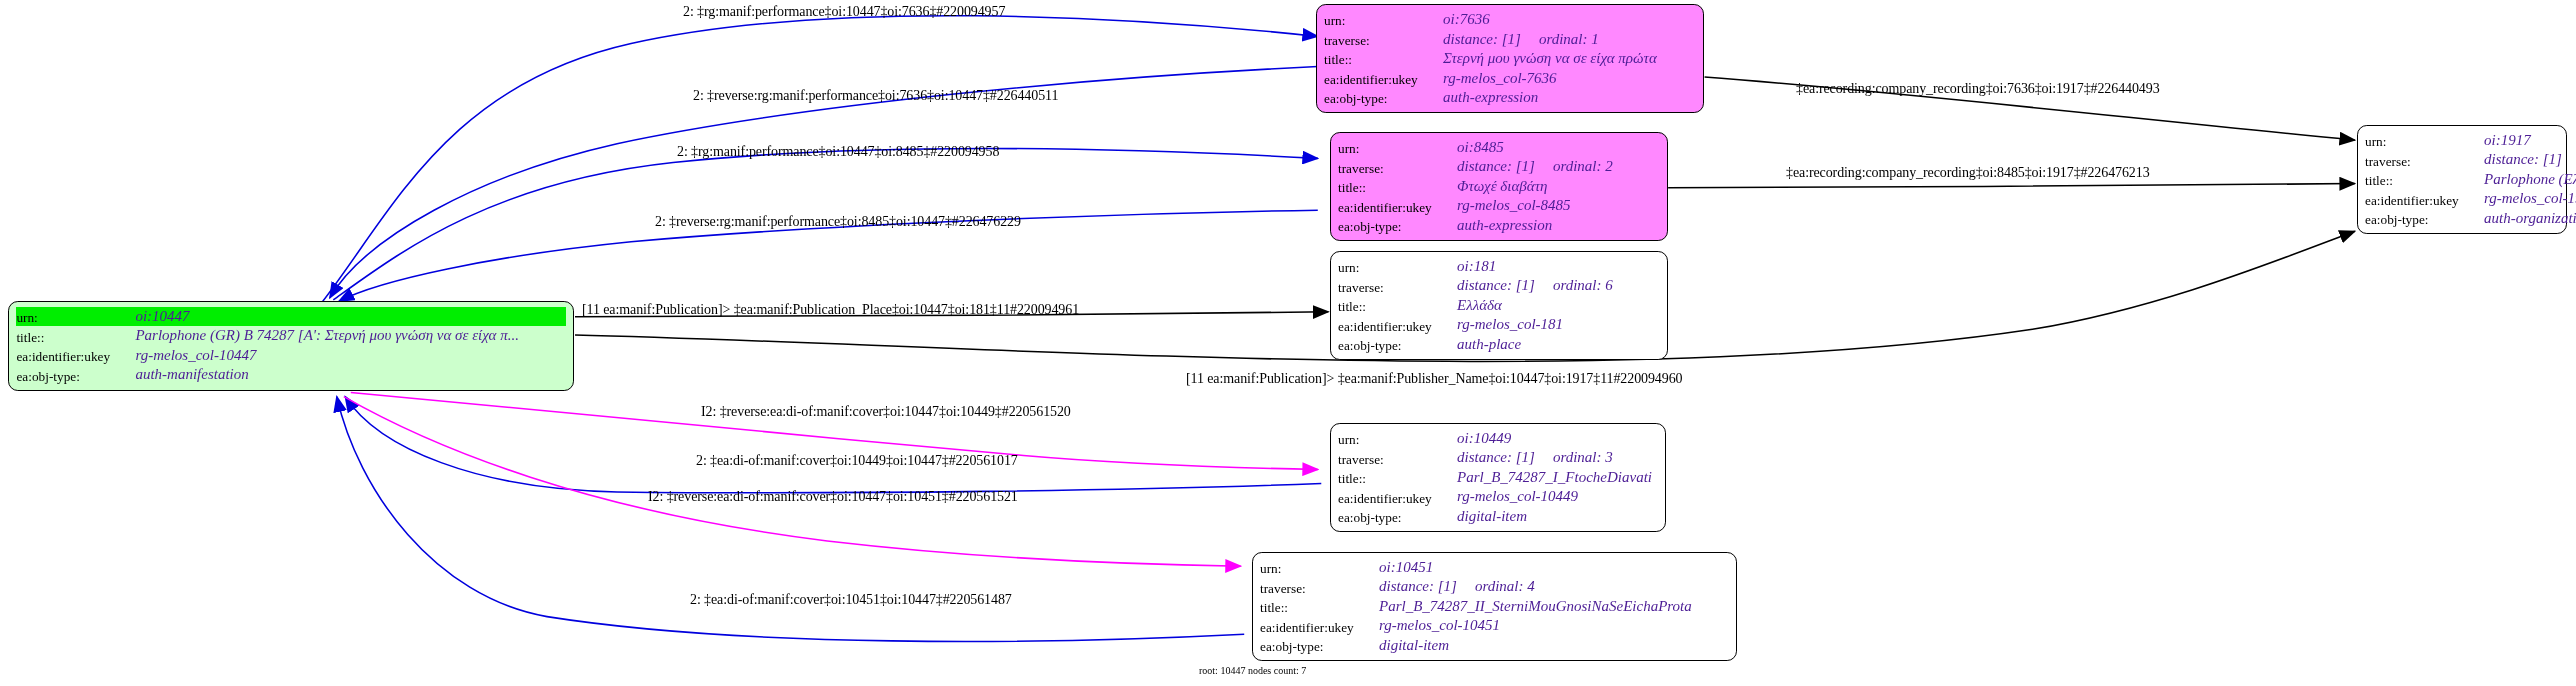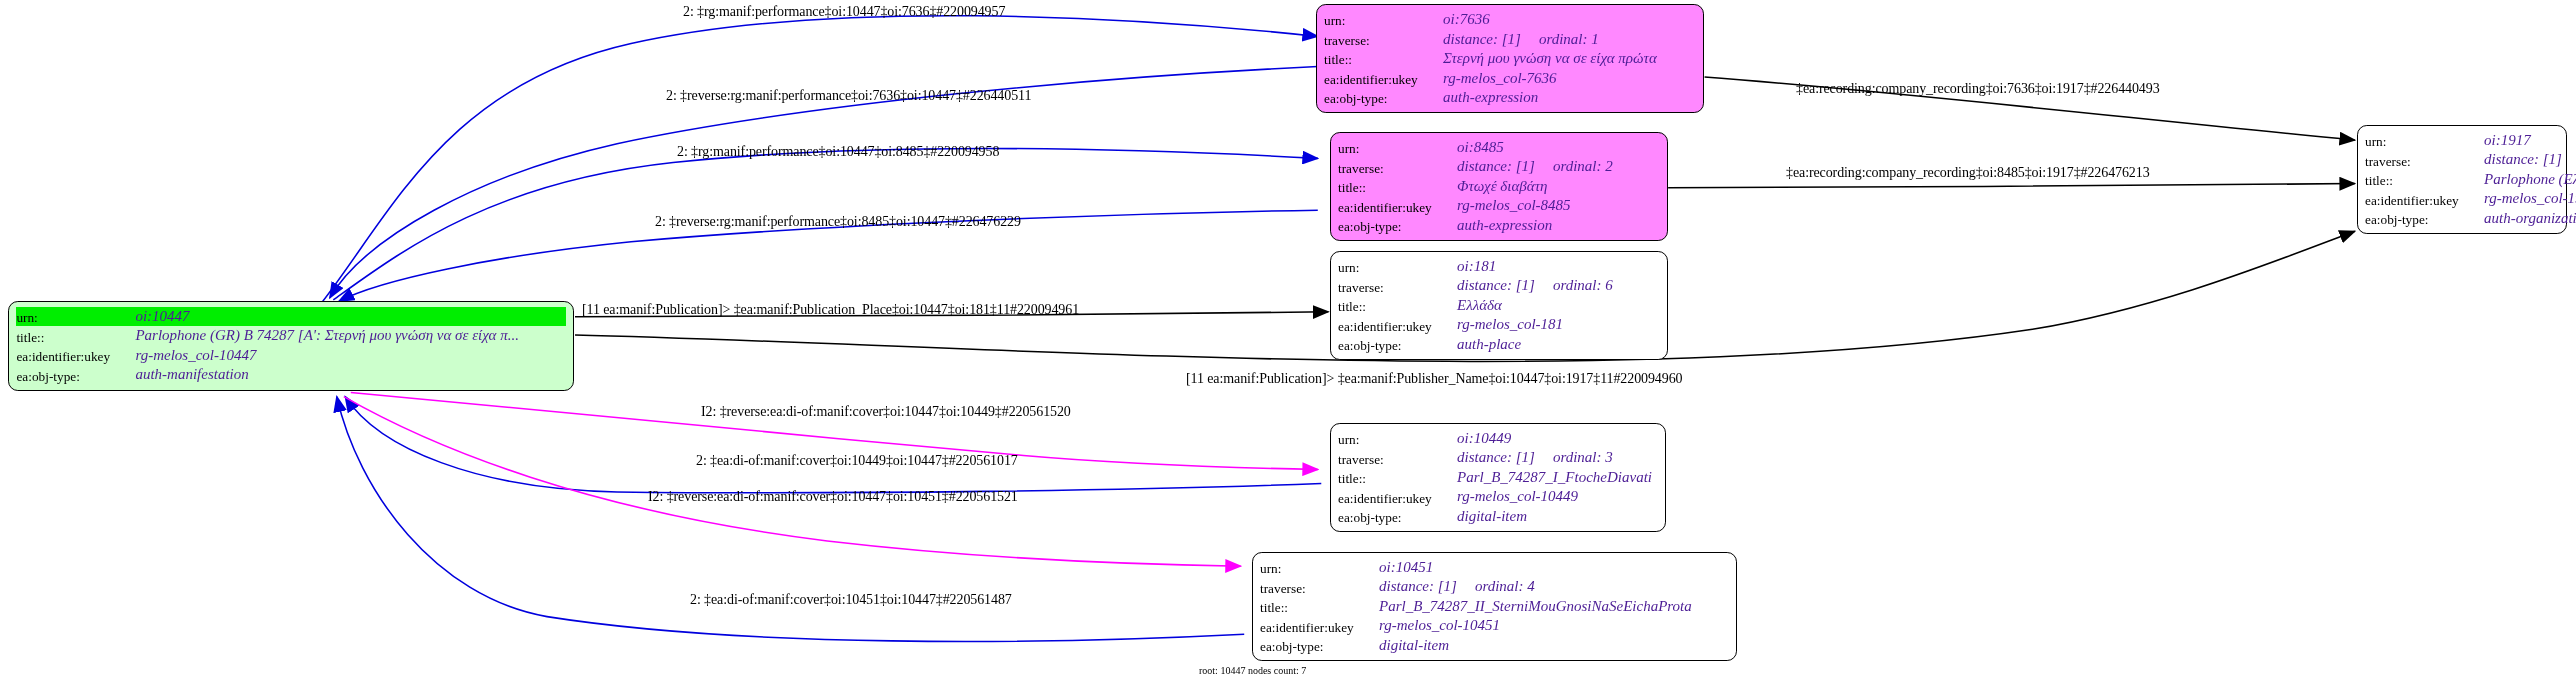--- a/index.html
+++ b/index.html
@@ -250,21 +250,21 @@
       <span class="k">ea:identifier:ukey</span>
       <span class="v">rg-melos_col-10451</span>
     </div>
     <div class="row">
       <span class="k">ea:obj-type:</span>
       <span class="v">digital-item</span>
     </div>
   </div>
 
   <div class="elabel" style="left:683px;  top:3.5px;">2: ‡rg:manif:performance‡oi:10447‡oi:7636‡#220094957</div>
-  <div class="elabel" style="left:666px;  top:88px;">2: ‡reverse:rg:manif:performance‡oi:7636‡oi:10447‡#226440511</div>
+  <div class="elabel" style="left:693px;  top:88px;">2: ‡reverse:rg:manif:performance‡oi:7636‡oi:10447‡#226440511</div>
   <div class="elabel" style="left:677px;  top:144px;">2: ‡rg:manif:performance‡oi:10447‡oi:8485‡#220094958</div>
   <div class="elabel" style="left:655px;  top:214px;">2: ‡reverse:rg:manif:performance‡oi:8485‡oi:10447‡#226476229</div>
 
   <div class="elabel" style="left:1796px; top:81px;">‡ea:recording:company_recording‡oi:7636‡oi:1917‡#226440493</div>
   <div class="elabel" style="left:1786px; top:165px;">‡ea:recording:company_recording‡oi:8485‡oi:1917‡#226476213</div>
 
   <div class="elabel" style="left:582px;  top:302px;">[11 ea:manif:Publication]&gt; ‡ea:manif:Publication_Place‡oi:10447‡oi:181‡11#220094961</div>
   <div class="elabel" style="left:1186px; top:371px;">[11 ea:manif:Publication]&gt; ‡ea:manif:Publisher_Name‡oi:10447‡oi:1917‡11#220094960</div>
 
   <div class="elabel" style="left:701px;  top:404px;">I2: ‡reverse:ea:di-of:manif:cover‡oi:10447‡oi:10449‡#220561520</div>

